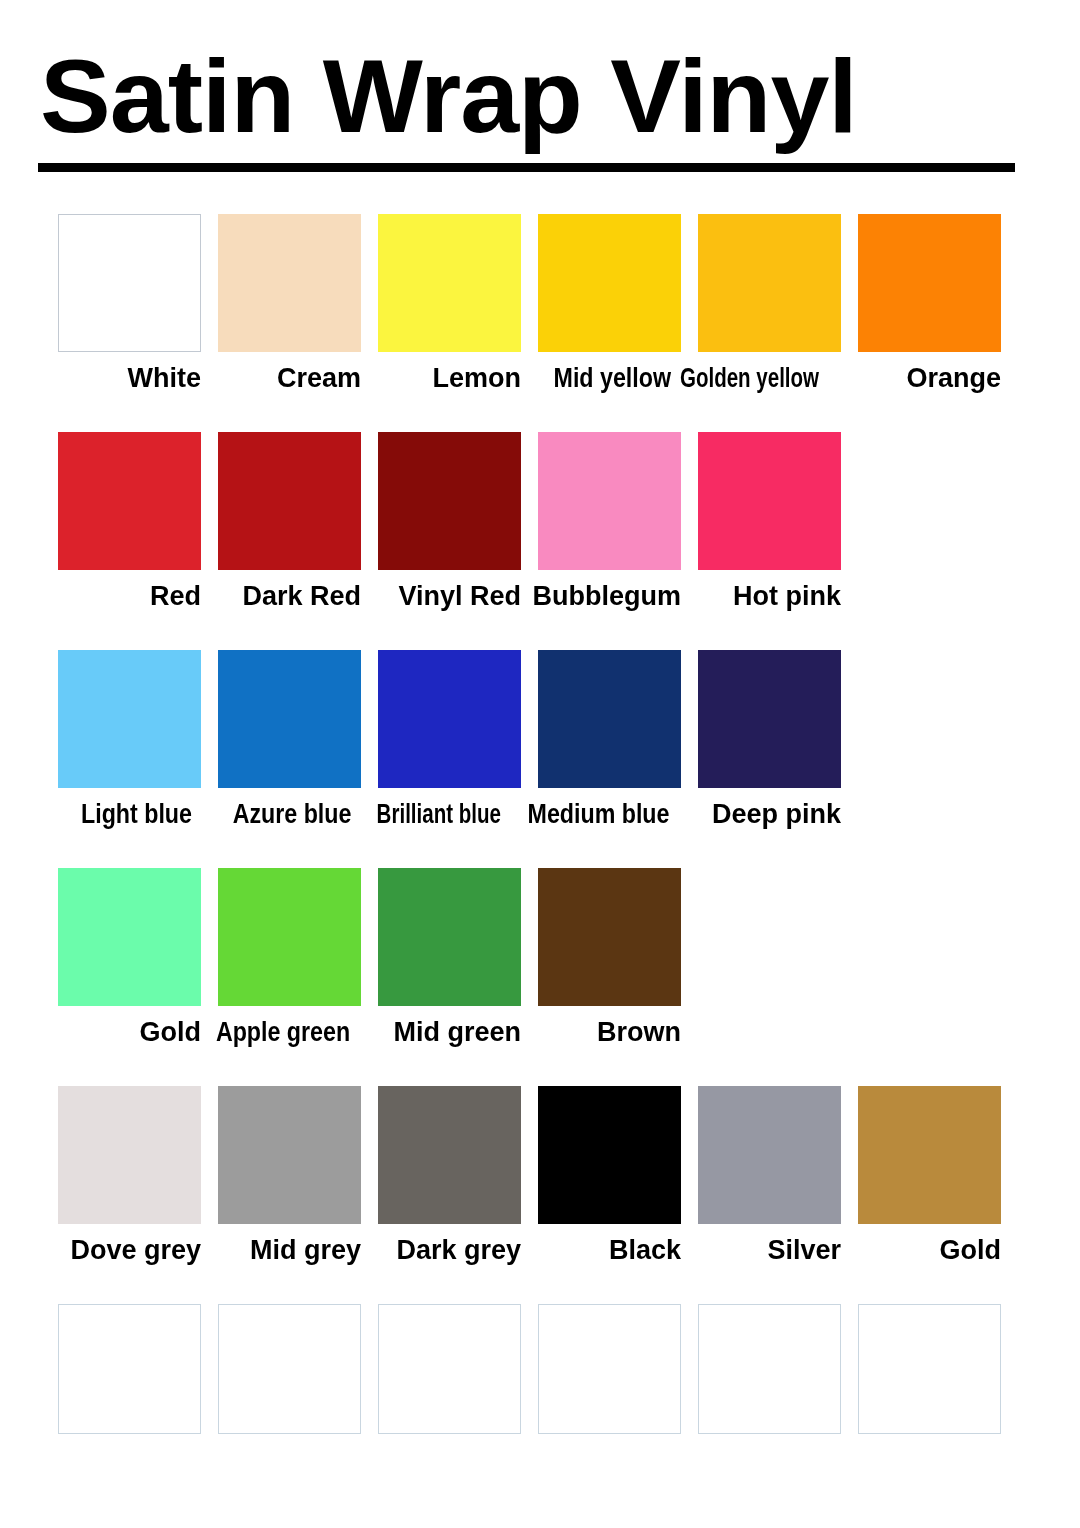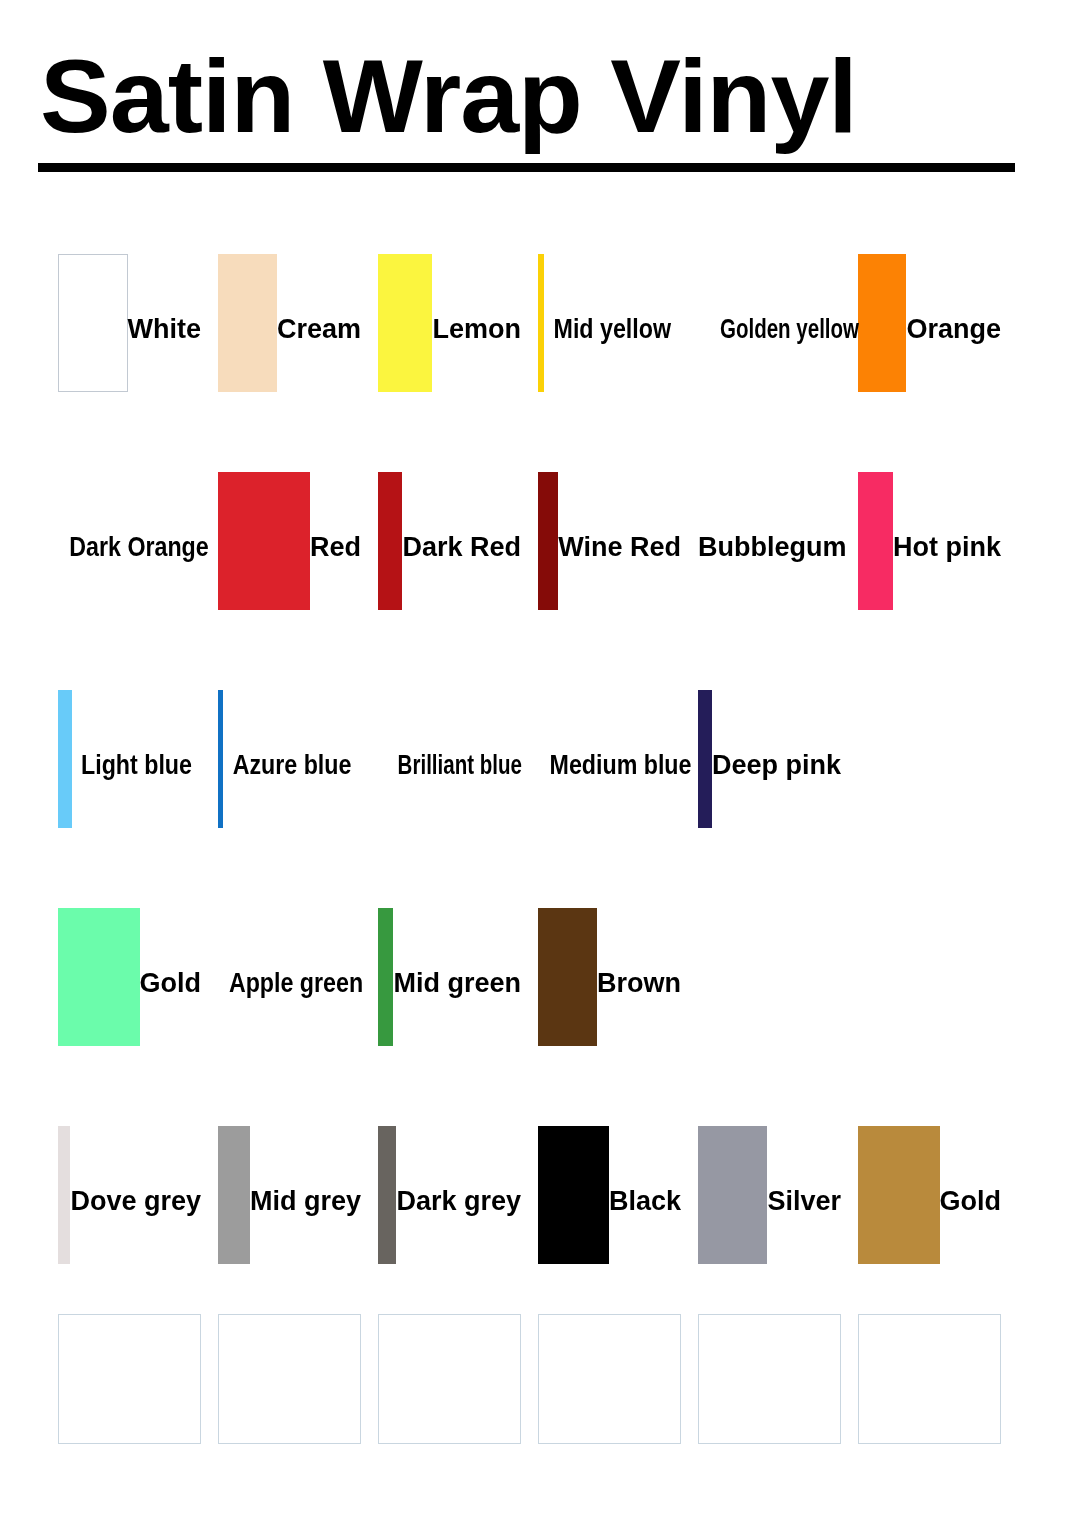--- a/index.html
+++ b/index.html
@@ -63,22 +63,22 @@
     height: 218px;
     box-sizing: border-box;
   }
   .row.blank-row {
     height: 150px;
   }
   .cell {
     width: 143px;
     margin-right: 17px;
     display: flex;
-    flex-direction: row;
-    align-items: center;
+    flex-direction: column;
+    align-items: flex-end;
   }
   .cell:last-child {
     margin-right: 0;
   }
   .swatch {
     width: 143px;
     height: 138px;
     box-sizing: border-box;
   }
   .blank-row .swatch {
@@ -138,34 +138,30 @@
           <div class="swatch" style="background: rgb(251, 191, 16);"></div>
           <div class="label condensed-more">Golden yellow</div>
         </div>
         <div class="cell">
           <div class="swatch" style="background: rgb(252, 130, 4);"></div>
           <div class="label">Orange</div>
         </div>
       </div>
       <div class="row">
         <div class="cell">
-          <div class="swatch" style="background: rgb(250, 71, 6);"></div>
-          <div class="label condensed">Dark Orange</div>
-        </div>
-        <div class="cell">
           <div class="swatch" style="background: rgb(220, 34, 43);"></div>
           <div class="label">Red</div>
         </div>
         <div class="cell">
           <div class="swatch" style="background: rgb(181, 18, 21);"></div>
           <div class="label">Dark Red</div>
         </div>
         <div class="cell">
           <div class="swatch" style="background: rgb(133, 11, 8);"></div>
-          <div class="label">Wine Red</div>
+          <div class="label">Vinyl Red</div>
         </div>
         <div class="cell">
           <div class="swatch" style="background: rgb(249, 138, 192);"></div>
           <div class="label">Bubblegum</div>
         </div>
         <div class="cell">
           <div class="swatch" style="background: rgb(247, 43, 99);"></div>
           <div class="label">Hot pink</div>
         </div>
       </div>

